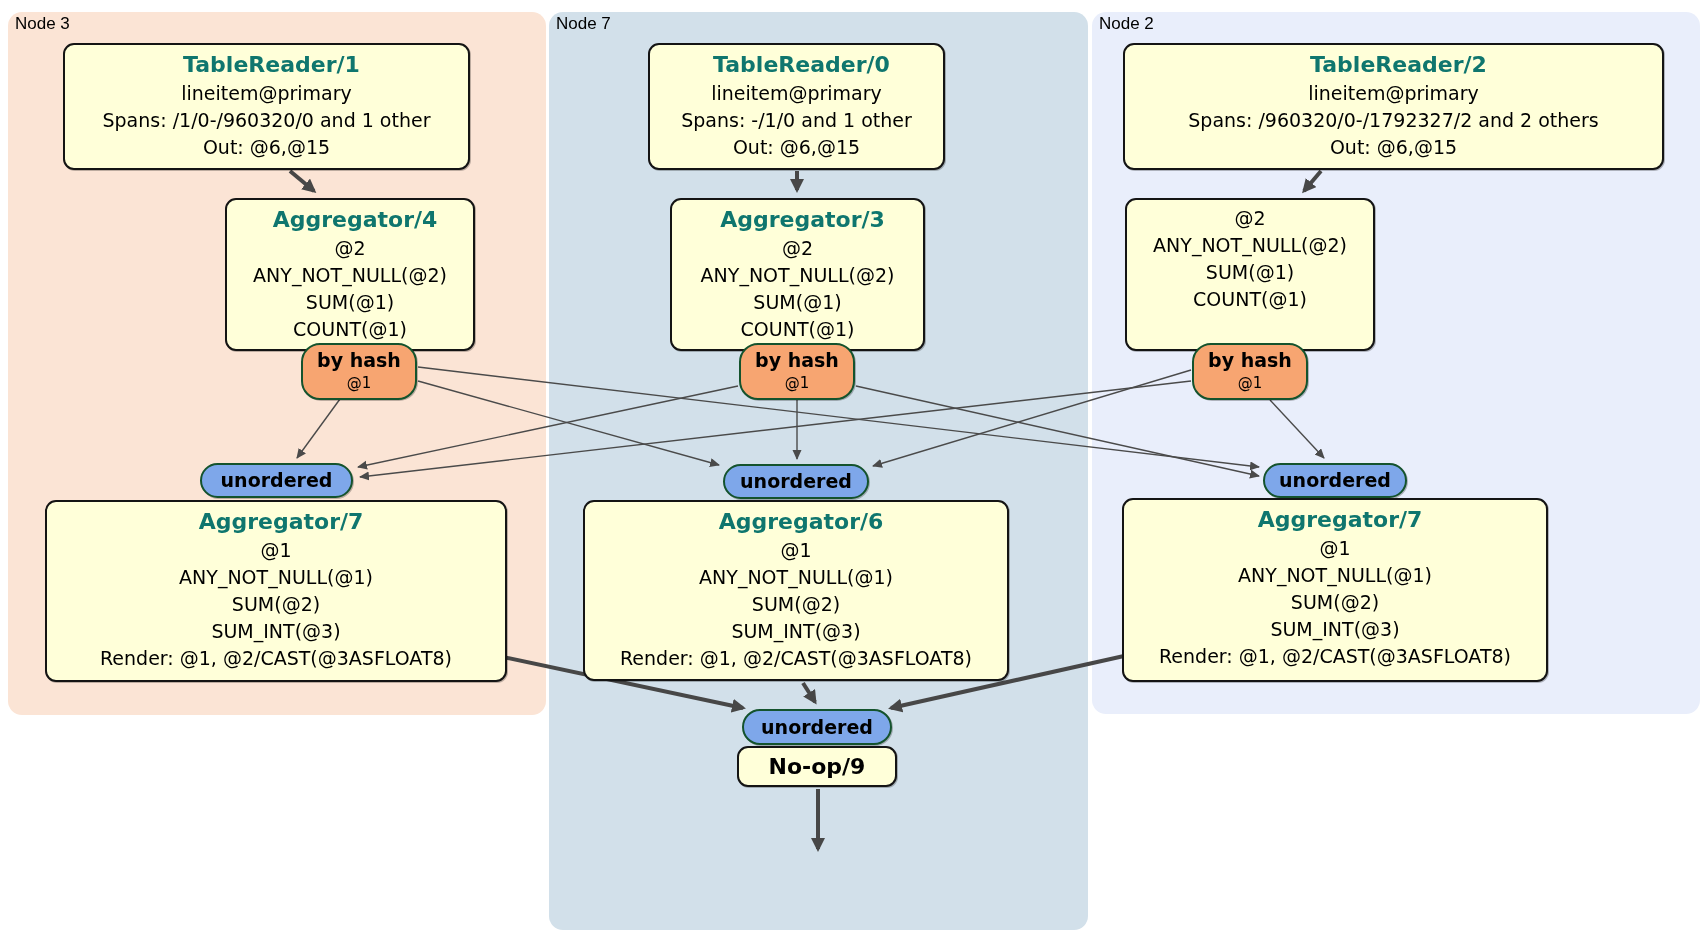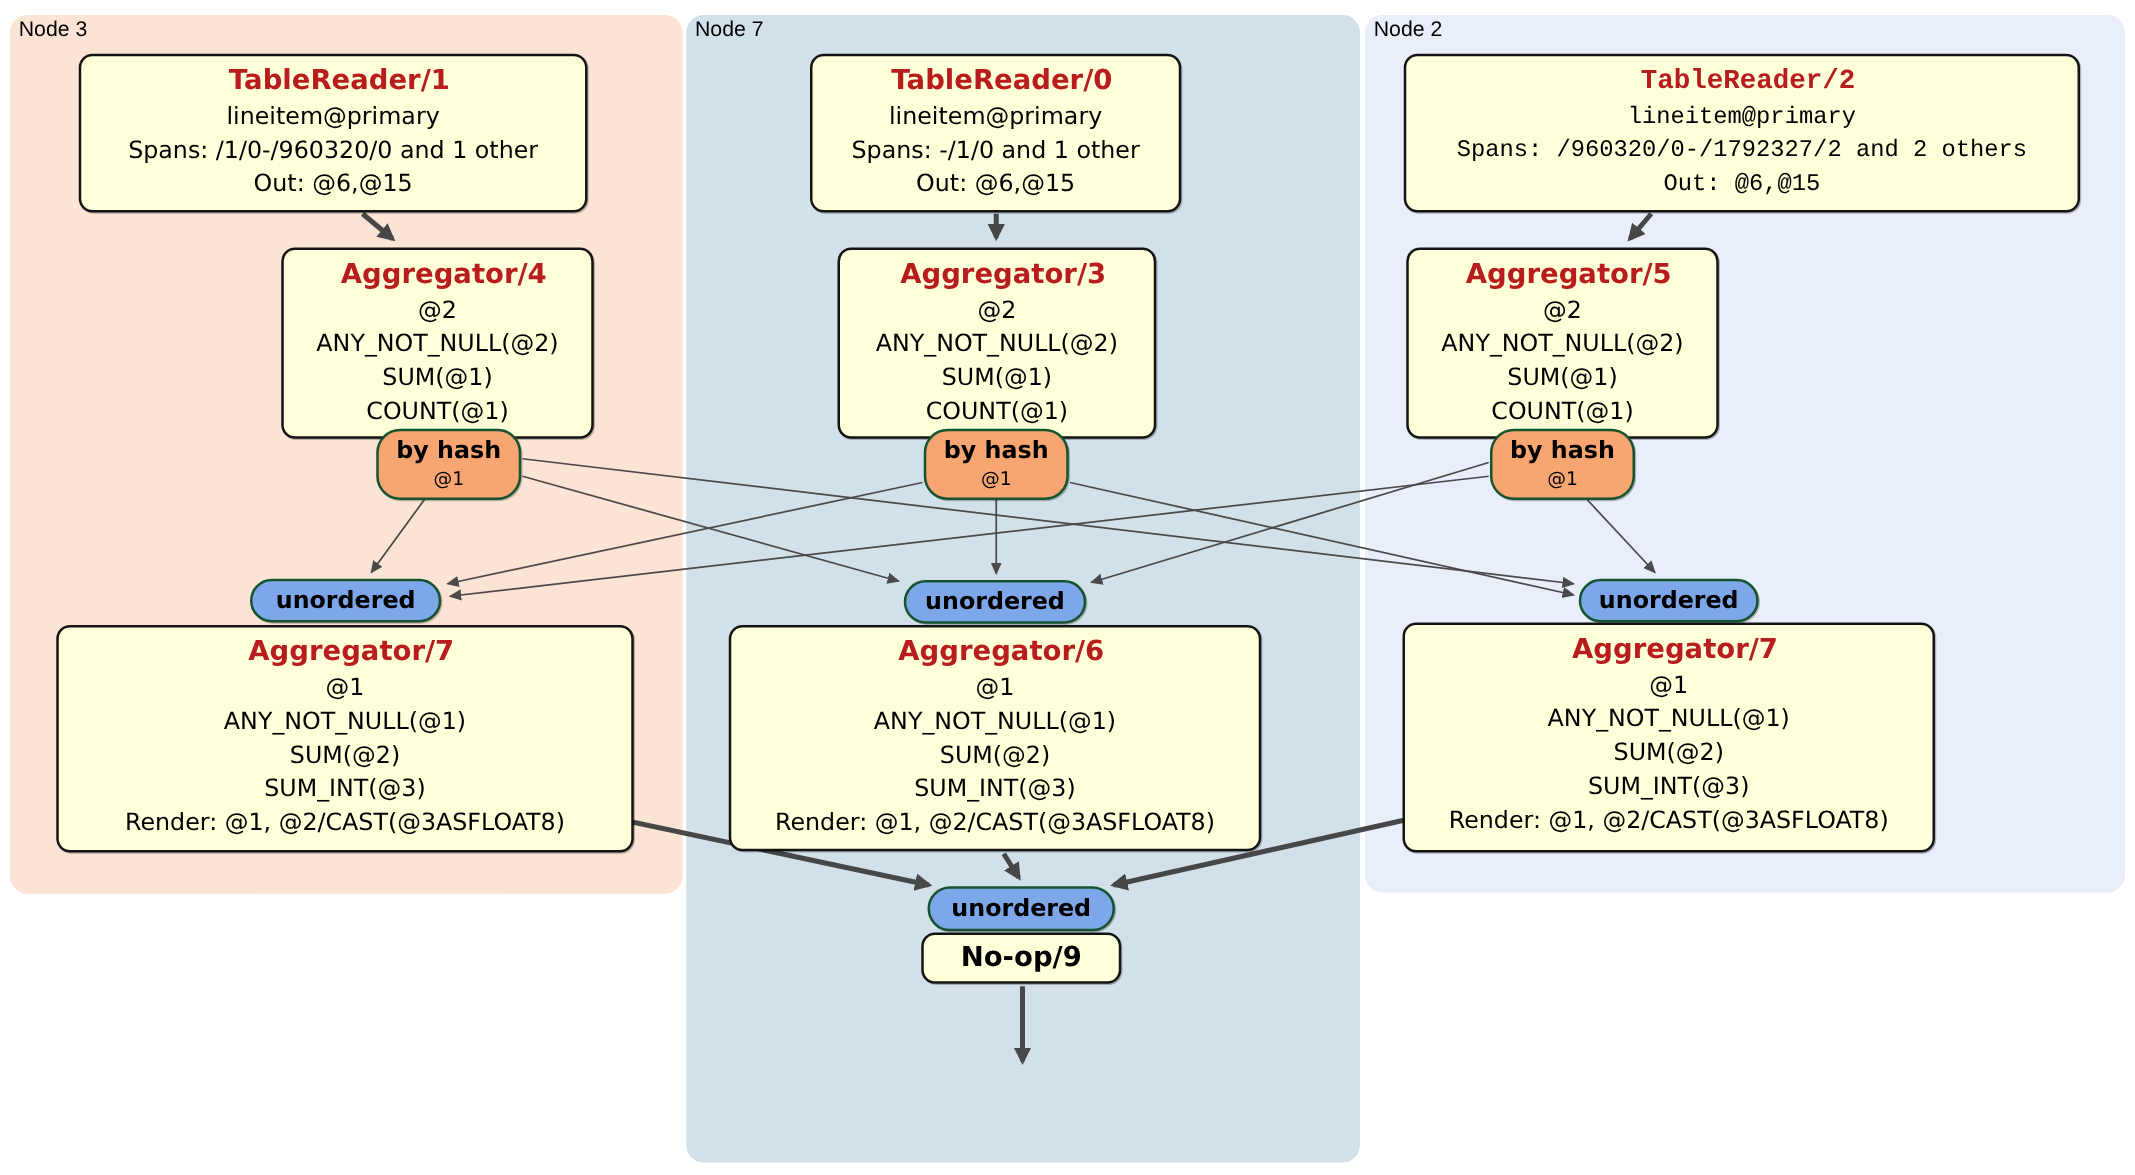--- a/index.html
+++ b/index.html
@@ -19,21 +19,21 @@
   svg.edges { position: absolute; left: 0; top: 0; }
   .edge-thin  { stroke: var(--edge-thin, #4a4a4a); stroke-width: 1.4; }
   .edge-thick { stroke: var(--edge-thick, #474747); stroke-width: 4; }
   .box {
     position: absolute; box-sizing: border-box;
     background: var(--box-bg, #ffffd9);
     border: 2px solid #141414; border-radius: 11px;
     text-align: center; padding-top: 5px;
     box-shadow: 1px 1px 0 rgba(0,0,0,0.25);
   }
-  .box-title { font-size: 22px; font-weight: bold; line-height: 30px; color: #b91c1c; margin-left: 10px; }
+  .box-title { font-size: 22px; font-weight: bold; line-height: 30px; color: #0f766e; margin-left: 10px; }
   .box-line  { font-size: 19px; line-height: 27px; color: #000; white-space: nowrap; }
   .pill {
     position: absolute; box-sizing: border-box;
     border: 2px solid #14532d; text-align: center;
     box-shadow: 1px 1px 0 rgba(0,0,0,0.25);
   }
   .pill.byhash { background: var(--byhash-bg, #f7a571); border-radius: 19px; padding-top: 3px; }
   .pill.byhash .pill-title { font-size: 19px; font-weight: bold; line-height: 25px; color: #000; }
   .pill.byhash .pill-sub   { font-size: 15px; line-height: 20px; color: #000; }
   .pill.unordered { background: var(--unordered-bg, #7fa7ea); background: var(--unordered-bg, #7ea7ea); border-radius: 18px; }
@@ -91,21 +91,21 @@
     <div class="box-line">lineitem@primary</div>
     <div class="box-line">Spans: /1/0-/960320/0 and 1 other</div>
     <div class="box-line">Out: @6,@15</div>
   </div>
   <div class="box" style="left:648px;top:43px;width:297px;height:127px;">
     <div class="box-title">TableReader/0</div>
     <div class="box-line">lineitem@primary</div>
     <div class="box-line">Spans: -/1/0 and 1 other</div>
     <div class="box-line">Out: @6,@15</div>
   </div>
-  <div class="box" style="left:1123px;top:43px;width:541px;height:127px;font-family:Liberation Mono, monospace;">
+  <div class="box" style="left:1123px;top:43px;width:541px;height:127px;">
     <div class="box-title">TableReader/2</div>
     <div class="box-line">lineitem@primary</div>
     <div class="box-line">Spans: /960320/0-/1792327/2 and 2 others</div>
     <div class="box-line">Out: @6,@15</div>
   </div>
 
   <div class="box" style="left:225px;top:198px;width:250px;height:153px;">
     <div class="box-title">Aggregator/4</div>
     <div class="box-line">@2</div>
     <div class="box-line">ANY_NOT_NULL(@2)</div>
@@ -113,21 +113,20 @@
     <div class="box-line">COUNT(@1)</div>
   </div>
   <div class="box" style="left:670px;top:198px;width:255px;height:153px;">
     <div class="box-title">Aggregator/3</div>
     <div class="box-line">@2</div>
     <div class="box-line">ANY_NOT_NULL(@2)</div>
     <div class="box-line">SUM(@1)</div>
     <div class="box-line">COUNT(@1)</div>
   </div>
   <div class="box" style="left:1125px;top:198px;width:250px;height:153px;">
-    <div class="box-title">Aggregator/5</div>
     <div class="box-line">@2</div>
     <div class="box-line">ANY_NOT_NULL(@2)</div>
     <div class="box-line">SUM(@1)</div>
     <div class="box-line">COUNT(@1)</div>
   </div>
 
   <div class="pill byhash" style="left:301px;top:343px;width:116px;height:57px;">
     <div class="pill-title">by hash</div>
     <div class="pill-sub">@1</div>
   </div>

